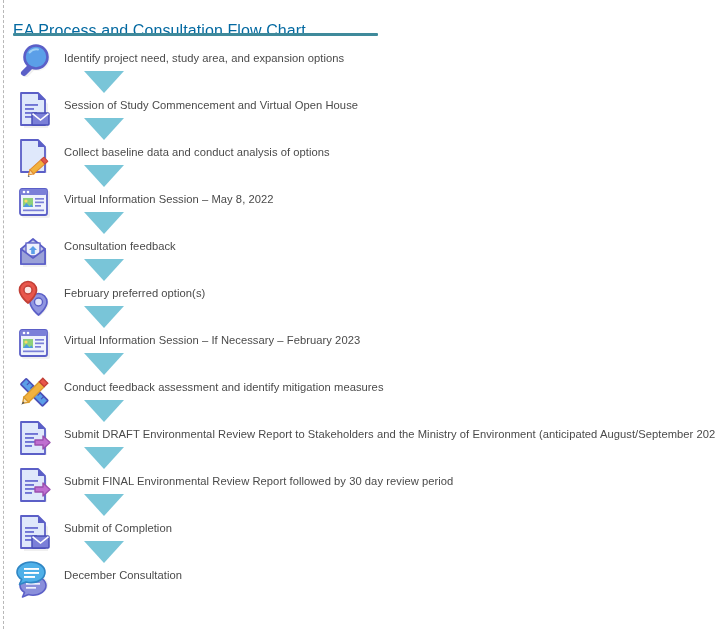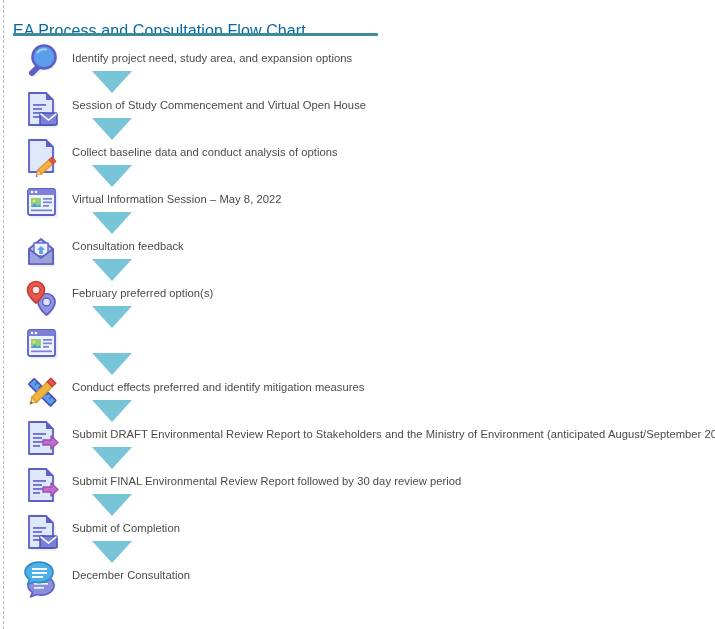--- a/index.html
+++ b/index.html
@@ -44,21 +44,21 @@
     top: 33px;
     width: 365px;
     height: 3px;
     background: #3f8a9b;
     border-radius: 1px;
   }
 
   
   .flow {
     position: absolute;
-    left: 12px;
+    left: 4px;
     top: 40px;
     width: 583px;
     text-decoration: underline;
   }
   .step {
     position: relative;
     height: 47px;
   }
   .step-icon {
     position: absolute;
@@ -236,20 +236,21 @@
         <rect x="10" y="16" width="10" height="9" fill="#8fd17a"></rect>
         <circle cx="13" cy="19" r="1.6" fill="#ffd966"></circle>
         <path d="M10 25 l3.5 -4 l3 3.2 l2 -2 l1.5 2.8 z" fill="#4f9be0"></path>
         <rect x="22" y="16" width="9" height="1.7" fill="#7b80d8"></rect>
         <rect x="22" y="19.5" width="9" height="1.7" fill="#7b80d8"></rect>
         <rect x="22" y="23" width="6" height="1.7" fill="#7b80d8"></rect>
         <rect x="10" y="27.5" width="21" height="1.7" fill="#7b80d8"></rect>
       </g>
     </svg>
       </div>
+      <div class="step-label">Virtual Information Session – If Necessary – February 2023</div>
       <div class="connector">
         <div class="tri"></div>
       </div>
     </div>
     <div class="step">
       <div class="step-icon">
     <svg viewBox="0 0 40 42" width="40" height="42">
       <g>
         <g transform="rotate(45 21 22)">
           <rect x="6" y="18" width="31" height="8" fill="#5b9fe8" stroke="#4a4fb8" stroke-width="1.7" rx="1"></rect>
@@ -262,21 +263,21 @@
         <g transform="rotate(-45 21 22)">
           <rect x="10" y="18.5" width="22" height="7" fill="#f2b23e" stroke="#d99a2c" stroke-width="1.3"></rect>
           <path d="M10 18.5 l-5 3.5 l5 3.5 z" fill="#f7e0b4" stroke="#d99a2c" stroke-width="1.3"></path>
           <path d="M5 22 l-2 0 l2 0 z" fill="#4a4a4a"></path>
           <path d="M6.6 20.9 l-3.6 1.1 l3.6 1.1 z" fill="#555555"></path>
           <rect x="32" y="18.5" width="5" height="7" fill="#e8574c" stroke="#c13f36" stroke-width="1.3"></rect>
         </g>
       </g>
     </svg>
       </div>
-      <div class="step-label">Conduct effects preferred and identify mitigation measures</div>
+      <div class="step-label">Conduct feedback assessment and identify mitigation measures</div>
       <div class="connector">
         <div class="tri"></div>
       </div>
     </div>
     <div class="step">
       <div class="step-icon">
     <svg viewBox="0 0 40 42" width="40" height="42">
       <g>
         <path d="M10 7 h17 l7 7 v24 h-24 z" fill="#dddddd" opacity="0.4"></path>
         <path d="M8 5 h17 l7 7 v25 h-24 z" fill="#dfe8fb" stroke="#5b5fc7" stroke-width="1.8" stroke-linejoin="round"></path>

